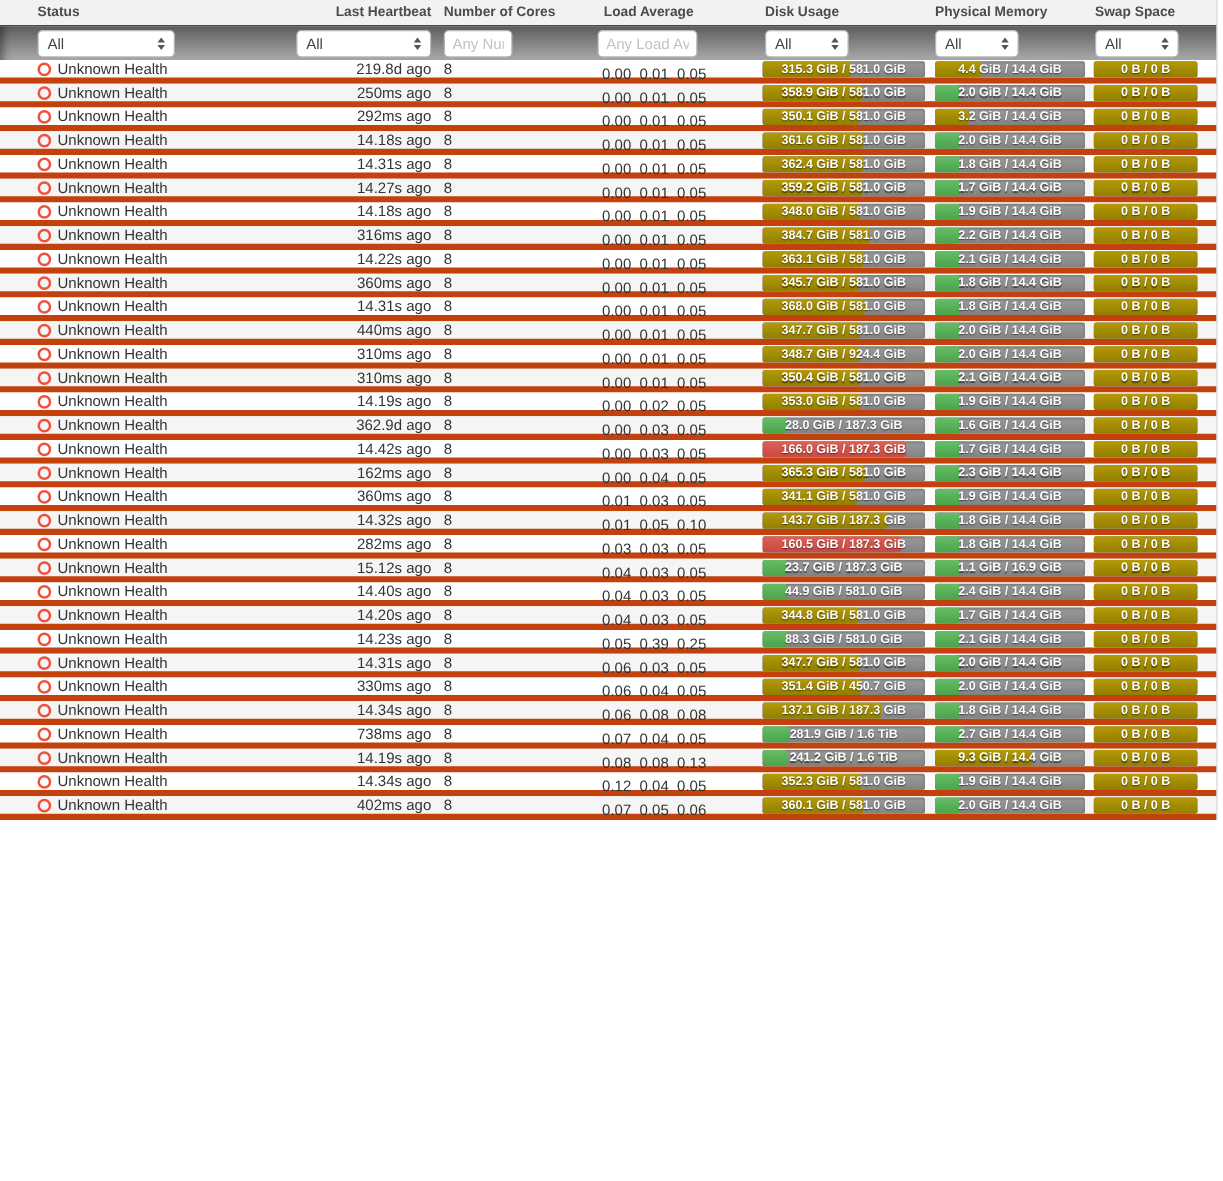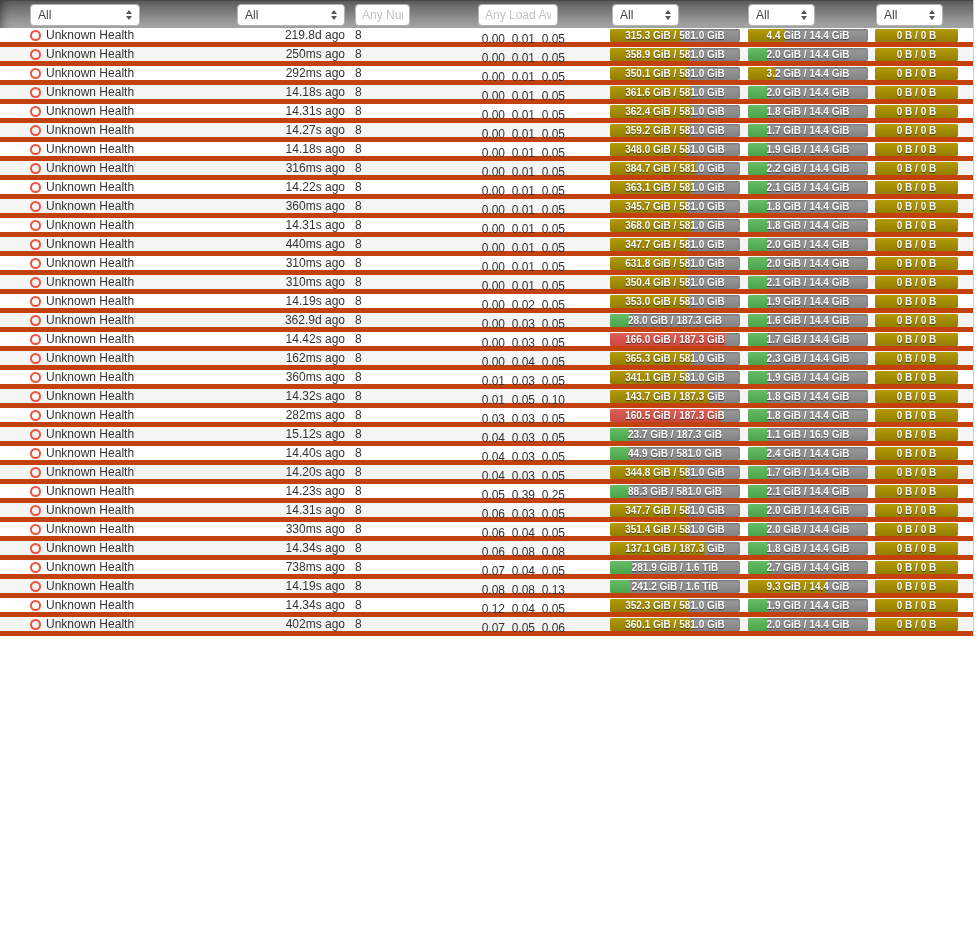--- a/index.html
+++ b/index.html
@@ -58,20 +58,29 @@
   .fill.yellow{background:linear-gradient(#b39a06,#937e00);}
   .fill.green{background:linear-gradient(#66bd66,#4aa44a);}
   .fill.red{background:linear-gradient(#de6057,#ca4840);}
   .bar-label{position:relative;display:block;text-align:center;font-size:10px;font-weight:bold;color:#fff;line-height:13px;text-shadow:0 1px 1px rgba(0,0,0,0.55);white-space:nowrap;overflow:hidden;}
 </style>
 </head>
 <body>
 
 <div class="table">
 
+  <div class="grid header-row">
+    <div class="h-status">Status</div>
+    <div class="h-hb">Last Heartbeat</div>
+    <div class="h-cores">Number of Cores</div>
+    <div class="h-load">Load Average</div>
+    <div class="h-disk">Disk Usage</div>
+    <div class="h-mem">Physical Memory</div>
+    <div class="h-swap">Swap Space</div>
+  </div>
 
   <div class="grid filter-row">
     <div class="f-status">
       <div class="fselect w-status">
         <span class="val">All</span>
         <span class="caret">
             <span class="up"></span>
             <span class="down"></span>
           </span>
       </div>
@@ -513,21 +522,21 @@
     <div class="c-hb">310ms ago</div>
     <div class="c-cores">8</div>
     <div class="c-load">
       <span>0.00</span>
       <span>0.01</span>
       <span>0.05</span>
     </div>
     <div class="c-disk">
       <div class="bar">
         <span class="fill yellow" style="width: 60%;"></span>
-        <span class="bar-label">631.8 GiB / 581.0 GiB</span>
+        <span class="bar-label">348.7 GiB / 924.4 GiB</span>
       </div>
     </div>
     <div class="c-mem">
       <div class="bar">
         <span class="fill green" style="width: 13.9%;"></span>
         <span class="bar-label">2.0 GiB / 14.4 GiB</span>
       </div>
     </div>
     <div class="c-swap">
       <div class="bar">
@@ -961,21 +970,21 @@
     <div class="c-hb">330ms ago</div>
     <div class="c-cores">8</div>
     <div class="c-load">
       <span>0.06</span>
       <span>0.04</span>
       <span>0.05</span>
     </div>
     <div class="c-disk">
       <div class="bar">
         <span class="fill yellow" style="width: 60.5%;"></span>
-        <span class="bar-label">351.4 GiB / 581.0 GiB</span>
+        <span class="bar-label">351.4 GiB / 450.7 GiB</span>
       </div>
     </div>
     <div class="c-mem">
       <div class="bar">
         <span class="fill green" style="width: 13.9%;"></span>
         <span class="bar-label">2.0 GiB / 14.4 GiB</span>
       </div>
     </div>
     <div class="c-swap">
       <div class="bar">

